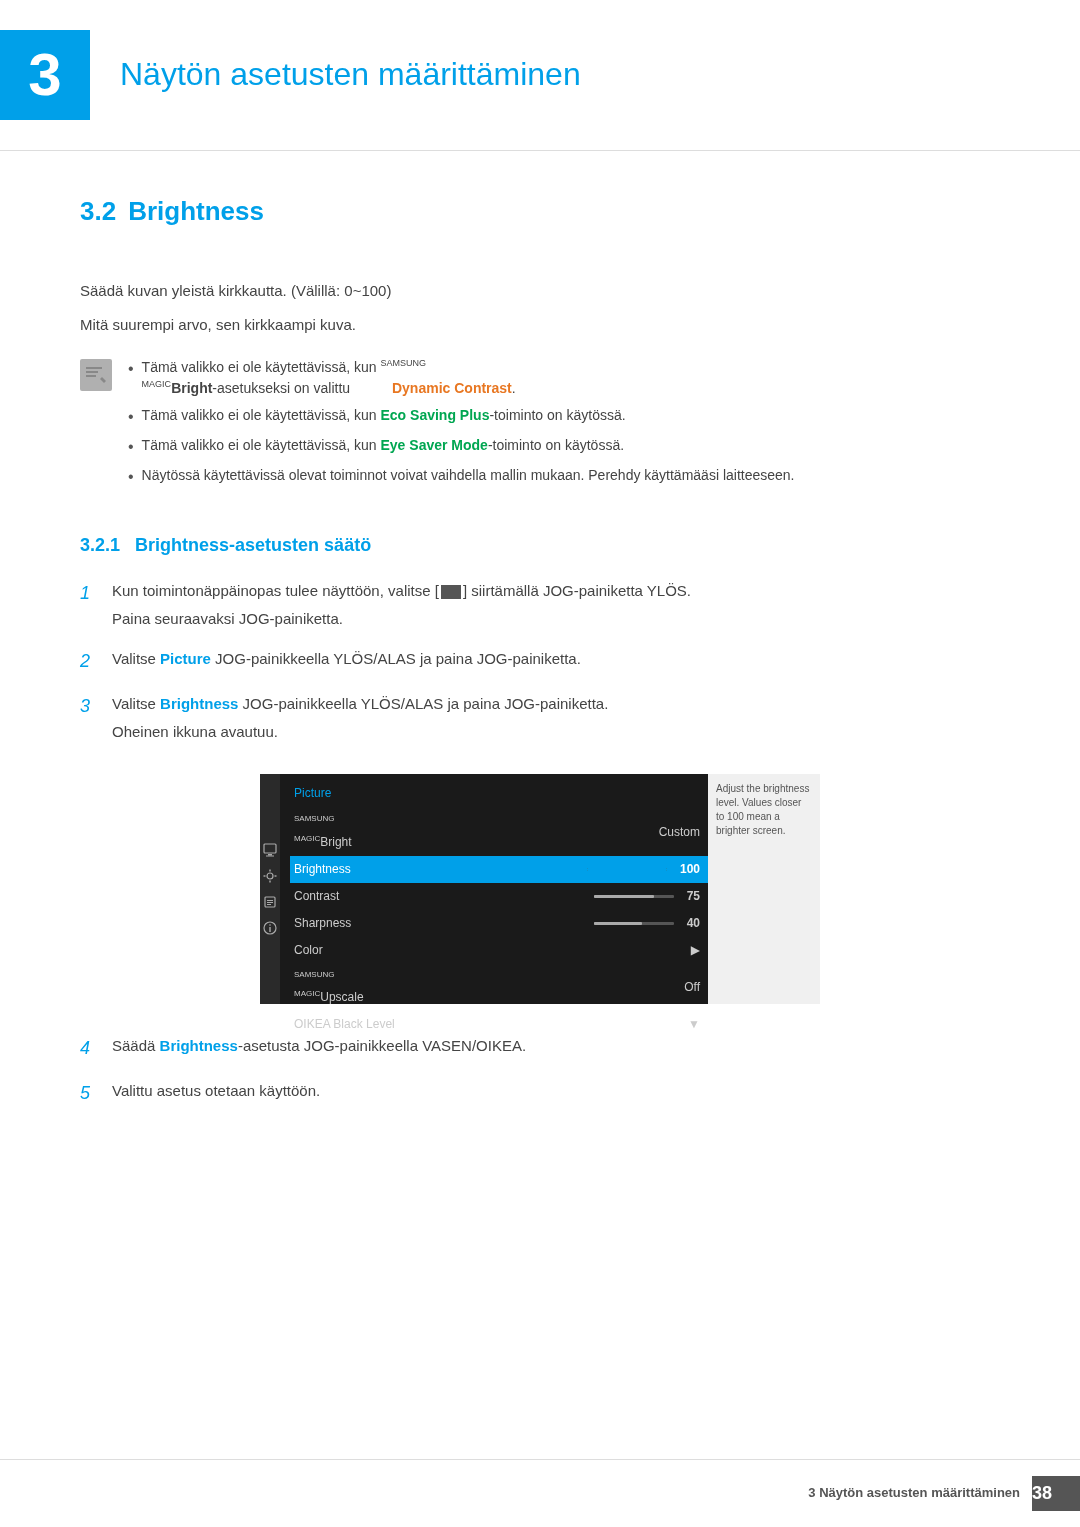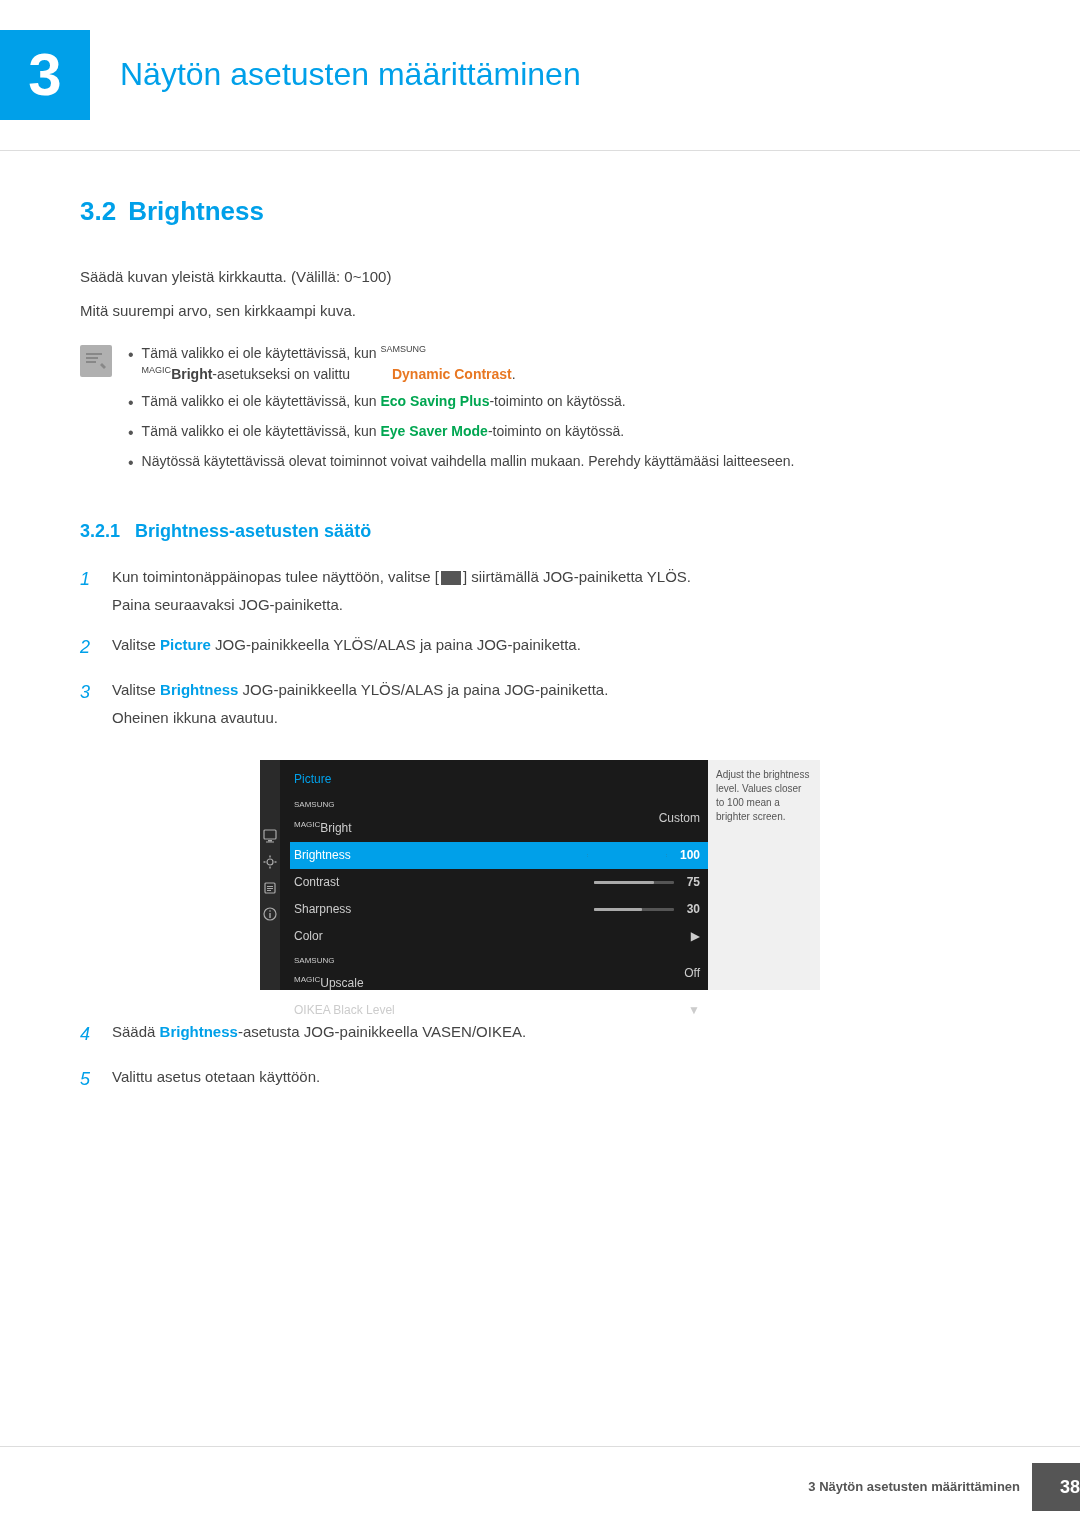--- a/index.html
+++ b/index.html
@@ -50,21 +50,21 @@
     
     .content {
       padding: 0 80px;
     }
 
     
     .section-title {
       font-size: 26px;
       font-weight: bold;
       color: #00a0e9;
-      margin-bottom: 32px;
+      margin-bottom: 46px;
       display: flex;
       align-items: baseline;
       gap: 12px;
     }
 
     .section-number {
       color: #00a0e9;
     }
 
     .section-intro {
@@ -304,24 +304,24 @@
       margin-right: 12px;
       font-weight: bold;
     }
 
     .page-number-box {
       background: #555;
       color: #fff;
       font-size: 18px;
       font-weight: bold;
       width: 48px;
-      height: 48px;
-      display: flex;
-      align-items: center;
-      justify-content: flex-end;
+      height: 35px;
+      display: flex;
+      align-items: center;
+      justify-content: flex-start;
     }
 
     .inline-icon {
       display: inline-block;
       width: 20px;
       height: 14px;
       background: #555;
       vertical-align: middle;
       margin: 0 2px;
     }
@@ -475,21 +475,21 @@
             <span class="item-value">75</span>
           </div>
         </div>
 
         <div class="monitor-menu-item has-bar">
           <span class="item-label">Sharpness</span>
           <div class="item-bar-container">
             <div class="item-bar">
               <div class="item-bar-fill normal" style="width:60%;background:#aaa;"></div>
             </div>
-            <span class="item-value">30</span>
+            <span class="item-value">40</span>
           </div>
         </div>
 
         <div class="monitor-menu-item">
           <span class="item-label">Color</span>
           <span class="item-value">▶</span>
         </div>
 
         <div class="monitor-menu-item">
           <span class="item-label"><span style="font-size:8px;vertical-align:super;">SAMSUNG<br>MAGIC</span>Upscale</span>

